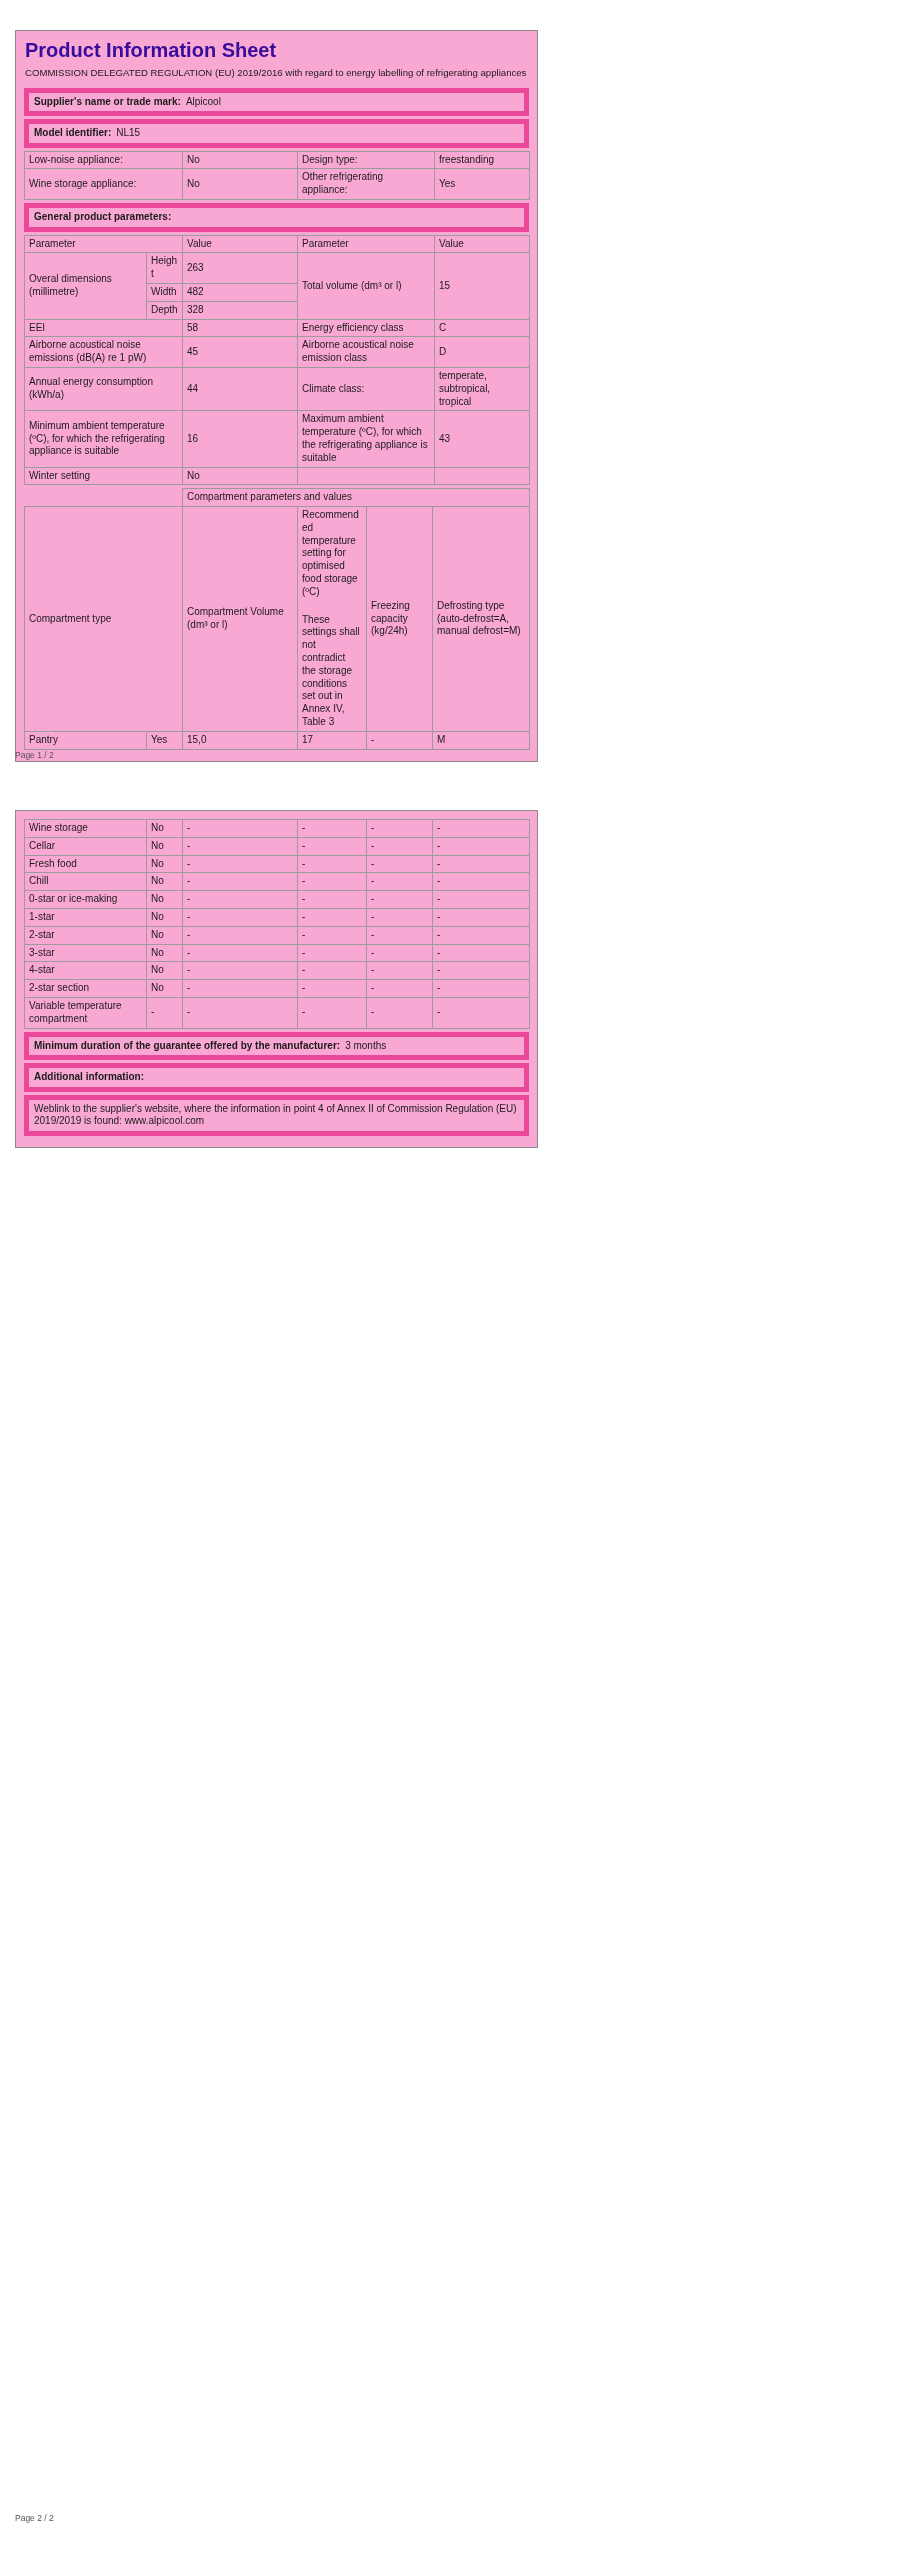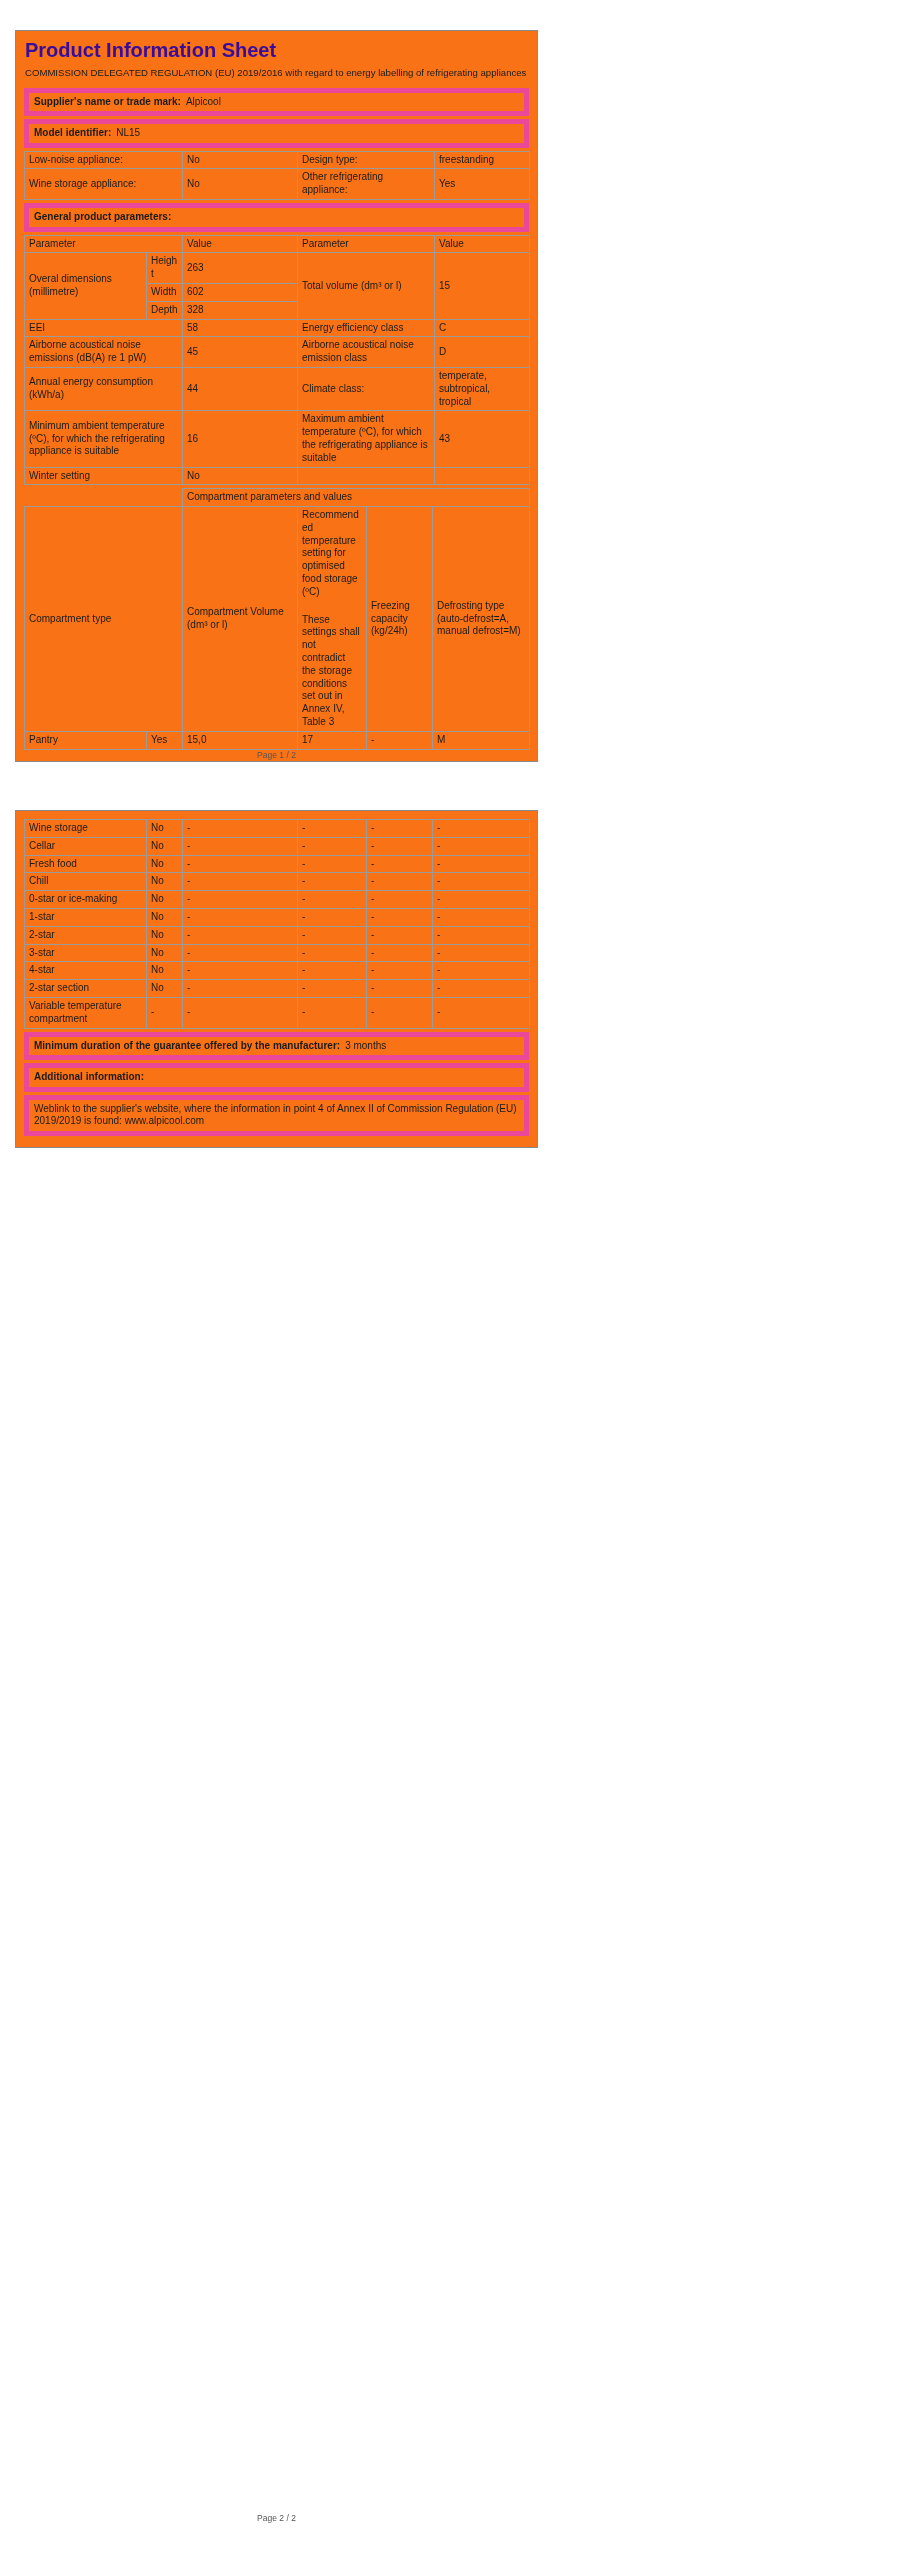--- a/index.html
+++ b/index.html
@@ -2,21 +2,21 @@
 <html lang="en"><head>
 <meta charset="utf-8">
 <style>
   html,body{margin:0;padding:0;}
   body{
     width:905px;height:2560px;position:relative;background:#ffffff;
     font-family:"Liberation Sans","DejaVu Sans",sans-serif;
     font-size:10px;color:#1b1b1b;
   }
   .sheet{
-    position:absolute;left:15px;width:505px;background:#f97316;
+    position:absolute;left:15px;width:505px;background:#f9a8d4;
     border:1px solid #8a8a8a;padding:8px;
   }
   #page1{top:30px;}
   #page2{top:810px;}
   h1.title{margin:0 0 5px 1px;font-size:20px;font-weight:700;color:#380d9c;}
   .subtitle{margin:0 1px 8px 1px;font-size:9.6px;line-height:1.32;}
   .block{
     border:5px solid #ec4899;padding:3px 5px;margin-bottom:3px;line-height:1.25;
   }
   .lbl{font-weight:700;margin-right:5px;}
@@ -24,21 +24,21 @@
   table{border-collapse:collapse;width:100%;table-layout:fixed;margin-bottom:3px;}
   td{
     border:1px solid #9b9b9b;padding:2px 4px;vertical-align:middle;
     line-height:1.28;overflow-wrap:break-word;hyphens:auto;
   }
   td.center{text-align:left;}
   td.noborder{border:none;}
   .gap-top{margin-top:15px;}
   .tallcell{height:204px;}
   .pagefoot{
-    position:absolute;left:15px;width:523px;text-align:center;
+    position:absolute;left:15px;width:523px;text-align:left;
     font-size:8.5px;color:#555555;
   }
   #foot1{top:750px;}
   #foot2{top:2513px;}
 </style>
 </head>
 <body>
 
 <div class="sheet" id="page1">
 
@@ -97,21 +97,21 @@
     </tr>
     <tr>
       <td rowspan="3">Overal dimensions (millimetre)</td>
       <td>Height</td>
       <td>263</td>
       <td rowspan="3">Total volume (dm³ or l)</td>
       <td rowspan="3">15</td>
     </tr>
     <tr>
       <td>Width</td>
-      <td>602</td>
+      <td>482</td>
     </tr>
     <tr>
       <td>Depth</td>
       <td>328</td>
     </tr>
     <tr>
       <td colspan="2">EEI</td>
       <td>58</td>
       <td>Energy efficiency class</td>
       <td>C</td>

